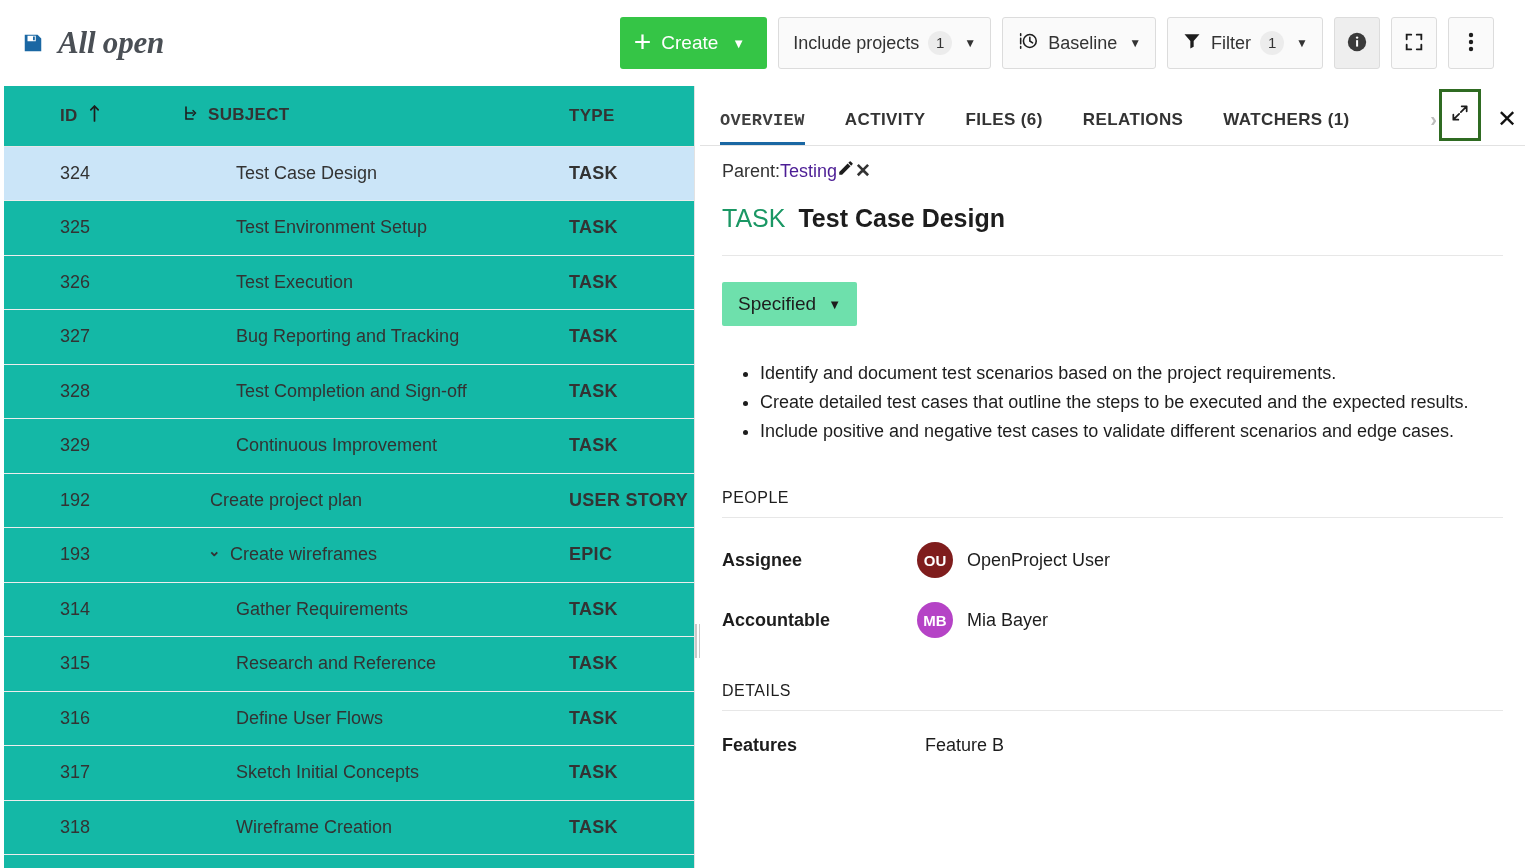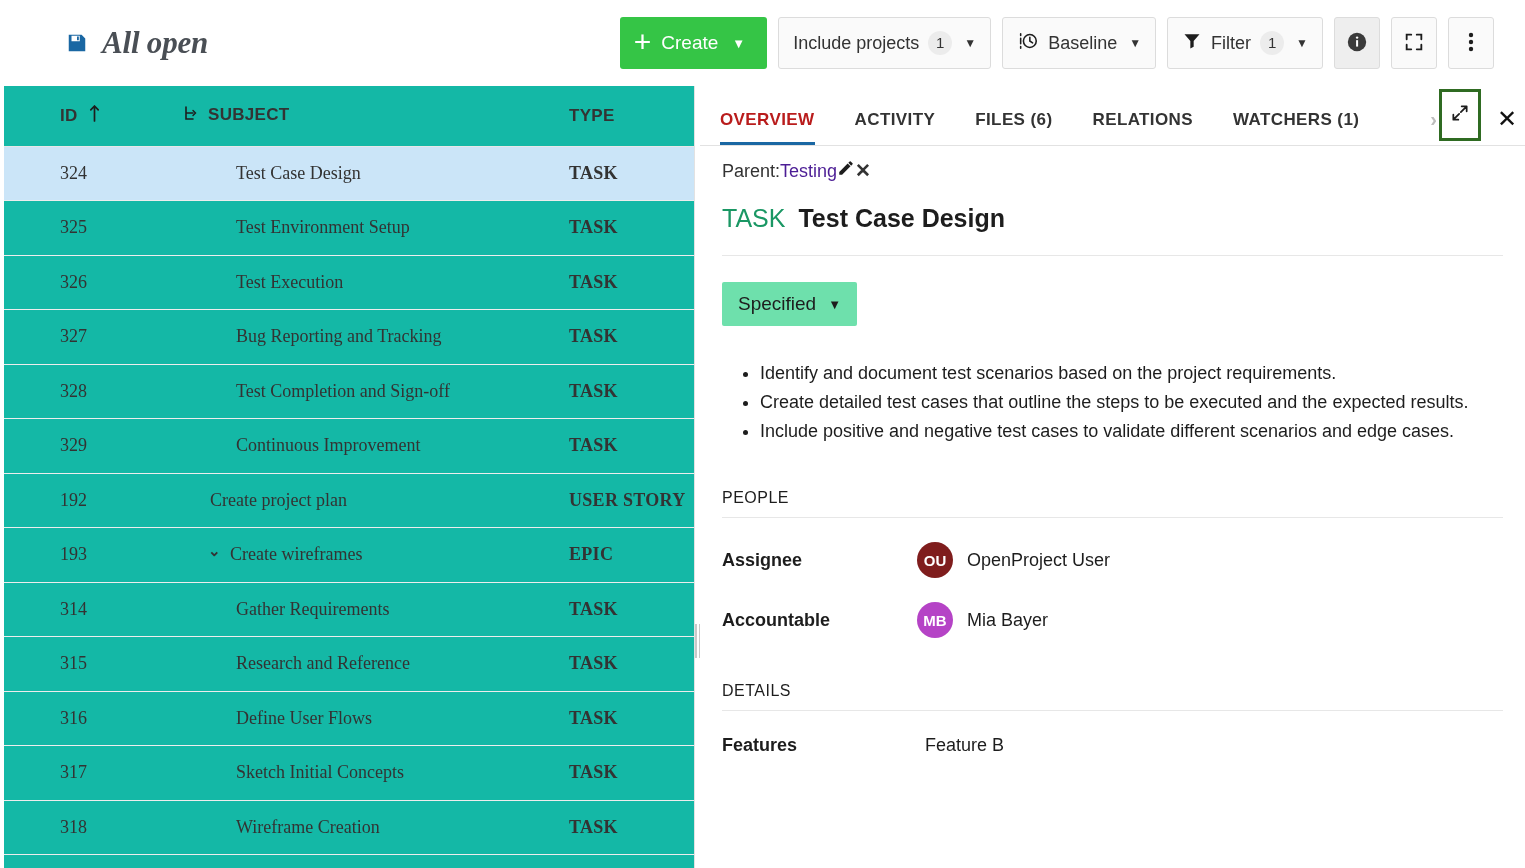--- a/index.html
+++ b/index.html
@@ -7,21 +7,21 @@
     width: 1525px; height: 868px;
     font-family: "Liberation Sans", sans-serif;
     background: #ffffff;
     color: #333333;
     overflow: hidden;
   }
 
   
   #toolbar {
     position: absolute; top: 0; left: 0; width: 1516px; height: 86px;
-    display: flex; align-items: center; padding-left: 44px;
+    display: flex; align-items: center;
   }
   #title-block { display: flex; align-items: center; margin-left: 22px; }
   .save-icon { width: 22px; height: 22px; color: #1a67a3; display:block; }
   #query-title {
     font-family: "Liberation Serif", serif;
     font-style: italic; font-weight: bold;
     font-size: 31px; color: #4a4f55; margin-left: 14px;
     letter-spacing: -.2px;
   }
 
@@ -65,21 +65,21 @@
     overflow: hidden; background: #14b8a6;
   }
   table.wp { border-collapse: collapse; width: 697px; table-layout: fixed; }
   table.wp th {
     font-size: 17px; font-weight: bold; color: #333; text-align: left;
     height: 60px; vertical-align: middle; letter-spacing: .3px;
     border-bottom: 1px solid #e7e7e7;
   }
   table.wp td {
     height: 54.5px; font-size: 18px; vertical-align: middle;
-    border-bottom: 1px solid #ededed; color: #333; font-family: Liberation Serif, serif;
+    border-bottom: 1px solid #ededed; color: #333;
   }
   col.c-id { width: 165px; }
   col.c-sub { width: 380px; }
   col.c-type { width: 152px; }
 
   th.h-id   { padding-left: 56px; }
   th.h-sub  { padding-left: 15px; }
   th.h-type { padding-left: 20px; }
 
   td.t-id   { padding-left: 56px; color: #1a67a3; }
@@ -121,21 +121,21 @@
   #detail-tabs {
     position: relative; height: 60px;
     border-bottom: 1px solid #e2e2e2;
     display: flex; align-items: flex-end; padding-left: 20px;
   }
   .tab {
     font-size: 17px; font-weight: bold; letter-spacing: .4px;
     color: #333; padding: 0 0 12px 0; margin-right: 40px;
     cursor: pointer; border-bottom: 3px solid transparent;
   }
-  .tab.active { color: #b91c1c; border-bottom-color: #1a67a3; }
+  .tab.active { color: #404040; border-bottom-color: #1a67a3; font-family: Liberation Mono, monospace; }
   .tabs-more {
     position: absolute; right: 88px; bottom: 14px;
     color: #bdbdbd; font-size: 20px; font-weight: bold; cursor: pointer;
   }
   #expand-btn {
     position: absolute; right: 44px; bottom: 4px;
     width: 42px; height: 52px;
     border: 3px solid #2f6b22;
     display: flex; align-items: center; justify-content: center;
     background: #fff; cursor: pointer;

